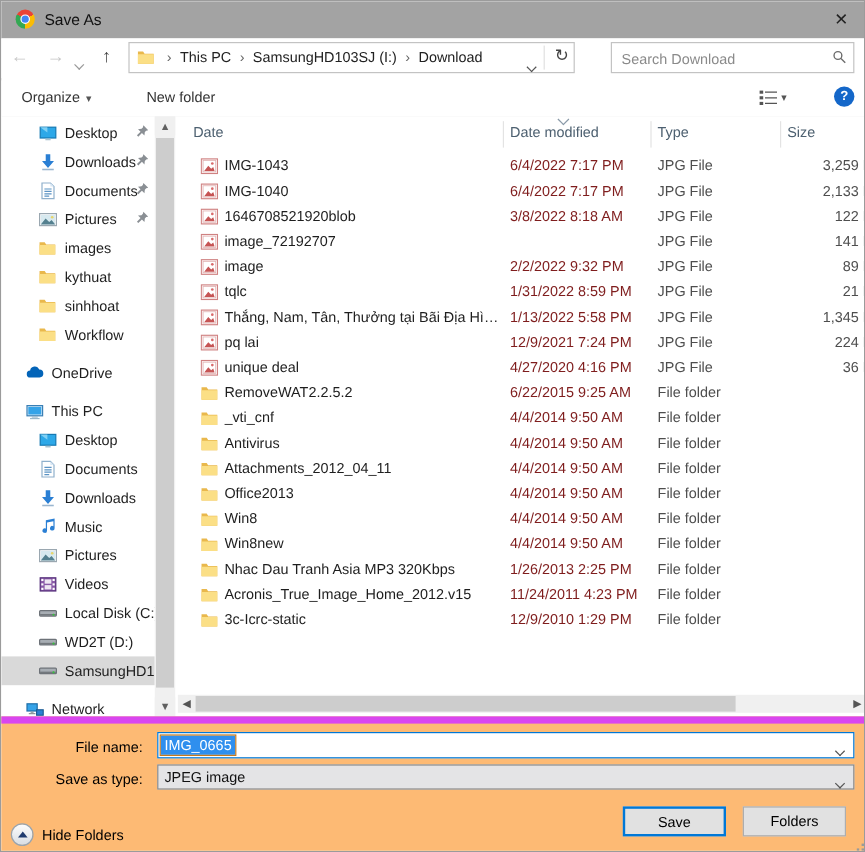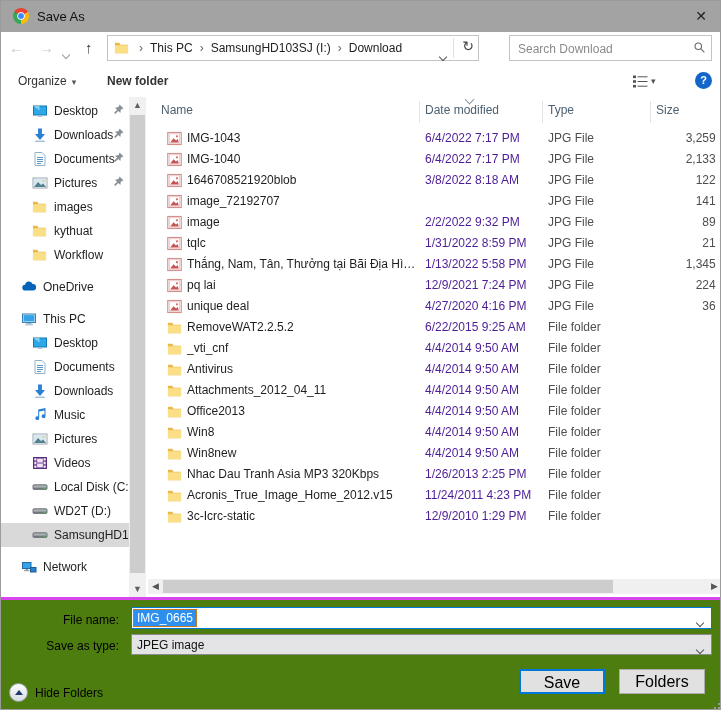--- a/index.html
+++ b/index.html
@@ -30,21 +30,21 @@
   #addr-sep{position:absolute;right:24px;top:2px;width:1px;height:20px;background:#e0e0e0;}
   #refresh-btn{position:absolute;right:4px;top:2px;font-size:14px;color:#444;}
   #searchbox{position:absolute;left:508px;top:3px;width:203px;height:26px;border:1px solid #c3c3c3;background:#fff;box-sizing:border-box;}
   #search-input{position:absolute;left:6px;top:2px;width:170px;height:20px;border:0;outline:0;font-size:12px;color:#333;font-family:"Liberation Sans",sans-serif;}
   #search-input::placeholder{color:#8a8a8a;}
   #search-mag{position:absolute;right:5px;top:5px;}
   
   #toolbar{position:absolute;left:0;top:66px;width:100%;height:30px;background:#fff;border-bottom:1px solid #ececec;font-size:12px;color:#333;}
   #organize-btn{position:absolute;left:17px;top:7px;}
   #organize-btn .caret{color:#555;font-size:9px;padding-left:5px;}
-  #newfolder-btn{position:absolute;left:106px;top:7px;font-weight:bold;}
+  #newfolder-btn{position:absolute;left:121px;top:7px;}
   #views-btn{position:absolute;left:631px;top:7px;}
   #views-caret{position:absolute;left:650px;top:9px;color:#555;font-size:9px;}
   #help-btn{position:absolute;left:694px;top:5px;width:17px;height:17px;border-radius:50%;background:#1467c9;color:#fff;font-size:11px;font-weight:bold;text-align:center;line-height:17px;}
   
   #bodyarea{position:absolute;left:0;top:96px;width:721px;height:500px;background:#fff;}
   
   #sidebar{position:absolute;left:0;top:0;width:128px;height:500px;overflow:hidden;padding-top:2px;box-sizing:border-box;}
   .side-item{position:relative;height:24px;line-height:24px;font-size:12px;color:#1e1e1e;white-space:nowrap;overflow:hidden;}
   .side-item.gap{margin-top:8px;}
   .side-item.selected{background:#d9d9d9;}
@@ -59,41 +59,41 @@
   
   #filearea{position:absolute;left:147px;top:0;width:574px;height:500px;overflow:hidden;}
   #colheader{position:absolute;left:0;top:2px;width:600px;height:24px;font-size:12px;color:#4d6070;}
   .colh{position:absolute;top:4px;}
   .colsep{position:absolute;top:2px;width:1px;height:22px;background:#e3e3e3;}
   #sort-chev{position:absolute;left:318px;top:-3px;width:6px;height:6px;border-right:1.4px solid #8a9aa8;border-bottom:1.4px solid #8a9aa8;transform:rotate(45deg);}
   #rows{position:absolute;left:0;top:31px;width:600px;}
   .frow{position:relative;height:21px;line-height:21px;font-size:12px;}
   .frow .ico{position:absolute;left:19px;top:3px;width:15px;height:15px;}
   .c-name{position:absolute;left:39px;width:230px;color:#1e1e1e;white-space:nowrap;overflow:hidden;text-overflow:ellipsis;}
-  .c-date{position:absolute;left:277px;width:112px;color:#4c1d95;white-space:nowrap;}
+  .c-date{position:absolute;left:277px;width:112px;color:#7f1d1d;white-space:nowrap;}
   .c-type{position:absolute;left:400px;width:96px;color:#4e4e4e;white-space:nowrap;}
   .c-size{position:absolute;left:500px;width:87px;color:#4e4e4e;text-align:right;white-space:nowrap;}
   #hscroll{position:absolute;left:0;top:482px;width:574px;height:15px;background:#f0f0f0;}
   #hthumb{position:absolute;left:15px;top:1px;width:450px;height:13px;background:#cdcdcd;}
   .hs-arrow{position:absolute;top:0;width:15px;height:15px;font-size:9px;color:#555;text-align:center;line-height:15px;}
   
-  #footer{position:absolute;left:0;top:596px;width:721px;height:114px;background:#4d7c0f;border-top:3px solid #d946ef;box-sizing:border-box;font-size:12px;color:#000;}
+  #footer{position:absolute;left:0;top:596px;width:721px;height:114px;background:#fdba74;border-top:6px solid #d946ef;box-sizing:border-box;font-size:12px;color:#000;}
   .flabel{position:absolute;width:118px;text-align:right;}
   #filename-label{left:0;top:13px;}
   #savetype-label{left:0;top:39px;}
   #filename-combo{position:absolute;left:130px;top:7px;width:581px;height:22px;background:#fff;border:1px solid #0078d7;box-sizing:border-box;}
   #filename-value{position:absolute;left:2px;top:2px;padding:0 3px;height:16px;line-height:16px;background:#2f8fee;color:#fff;outline:1px solid #c57a1e;}
   #savetype-combo{position:absolute;left:130px;top:34px;width:581px;height:21px;background:#e4e4e6;border:1px solid #8b8b8b;box-sizing:border-box;}
   #savetype-value{position:absolute;left:5px;top:2px;line-height:16px;color:#111;}
   .combo-chev{position:absolute;right:8px;top:7px;}
   #hidefolders-btn{position:absolute;left:8px;top:81px;height:22px;line-height:22px;}
   #hf-icon{display:inline-block;vertical-align:middle;width:19px;height:19px;border-radius:50%;background:linear-gradient(#fdfdfd,#d8dde2);border:1px solid #9aa4ad;box-sizing:border-box;position:relative;margin-right:7px;}
   #hf-icon .tri{position:absolute;left:4.5px;top:6px;width:0;height:0;border-left:4px solid transparent;border-right:4px solid transparent;border-bottom:5px solid #1f3b6e;}
   #hf-text{vertical-align:middle;}
-  .btn{position:absolute;top:69px;width:86px;height:25px;background:#e1e1e1;text-align:center;line-height:23px;font-size:16px;color:#000;box-sizing:border-box;}
+  .btn{position:absolute;top:69px;width:86px;height:25px;background:#e1e1e1;text-align:center;line-height:23px;font-size:12px;color:#000;box-sizing:border-box;}
   #save-btn{left:518px;border:2px solid #0078d7;}
   #cancel-btn{left:618px;border:1px solid #adadad;}
   #resize-grip{position:absolute;right:2px;bottom:2px;width:10px;height:10px;}
   #resize-grip i{position:absolute;width:2px;height:2px;background:#9a9a9a;}
   svg{display:block;}
 </style>
 </head>
 <body>
 
 <div id="dialog">
@@ -235,20 +235,29 @@
           </span>
           <span class="lbl">kythuat</span>
         </div>
         <div class="side-item lvl1">
           <span class="ico">
             <svg width="15" height="15" viewBox="0 0 16 16">
               <path fill="#e9b84c" d="M1 3h4.6l1.3 2H15v9H1z"></path>
               <path fill="#fbdf86" d="M1 5.6h14v8.4H1z"></path>
             </svg>
           </span>
+          <span class="lbl">sinhhoat</span>
+        </div>
+        <div class="side-item lvl1">
+          <span class="ico">
+            <svg width="15" height="15" viewBox="0 0 16 16">
+              <path fill="#e9b84c" d="M1 3h4.6l1.3 2H15v9H1z"></path>
+              <path fill="#fbdf86" d="M1 5.6h14v8.4H1z"></path>
+            </svg>
+          </span>
           <span class="lbl">Workflow</span>
         </div>
         <div class="side-item lvl0 gap">
           <span class="ico">
             <svg width="16" height="16" viewBox="0 0 16 16">
               <path fill="#0364b8" d="M4.3 11.6a2.9 2.9 0 0 1-.2-5.8A3.9 3.9 0 0 1 11.6 5 3.1 3.1 0 0 1 12 11.6z"></path>
             </svg>
           </span>
           <span class="lbl">OneDrive</span>
         </div>
@@ -375,21 +384,21 @@
       </div>
 
     <div id="side-scroll">
       <div class="scroll-arrow" style="top:0;">▲</div>
       <div id="side-thumb"></div>
       <div class="scroll-arrow" style="bottom:0;">▼</div>
     </div>
 
     <div id="filearea">
       <div id="colheader">
-          <span class="colh" style="left: 13px;">Name</span>
+          <span class="colh" style="left: 13px;">Date</span>
           <span class="colh" style="left: 277px;">Date modified</span>
           <span class="colsep" style="left: 271px;"></span>
           <span id="sort-chev"></span>
           <span class="colh" style="left: 400px;">Type</span>
           <span class="colsep" style="left: 394px;"></span>
           <span class="colh" style="left: 508px;">Size</span>
           <span class="colsep" style="left: 502px;"></span>
         </div>
       <div id="rows">
           <div class="frow">

